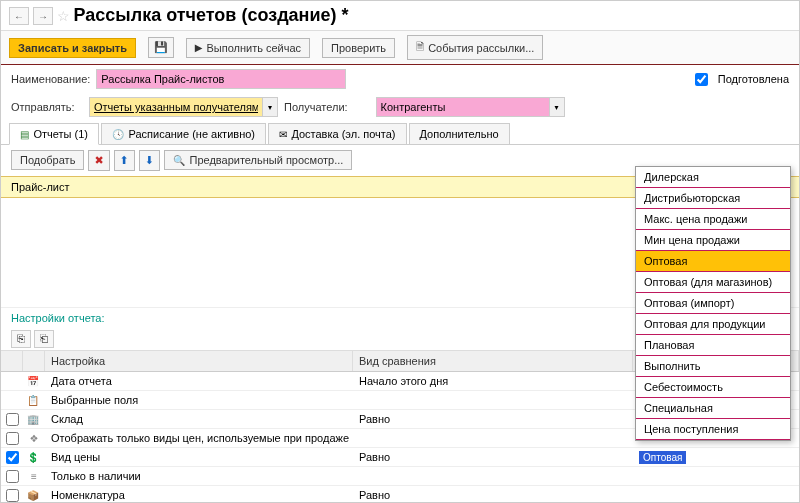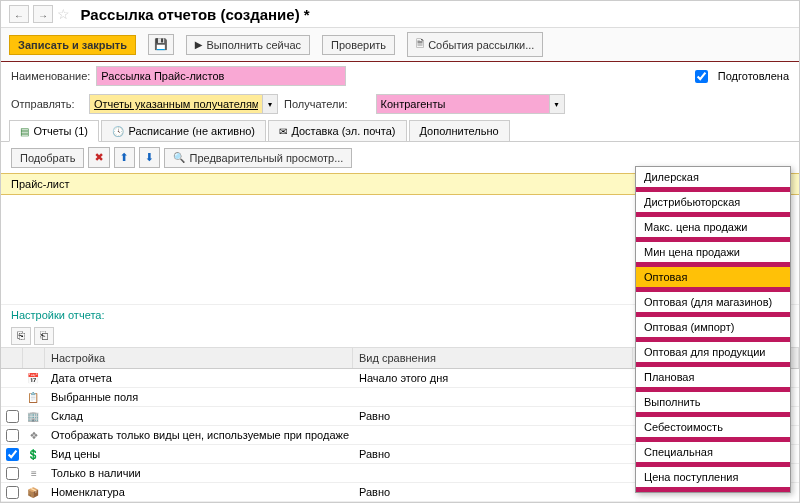--- a/index.html
+++ b/index.html
@@ -1,57 +1,57 @@
 <!DOCTYPE html>
 <html><head>
 <meta charset="utf-8">
 <style>
 *{box-sizing:border-box;margin:0;padding:0;font-family:Arial,sans-serif;font-size:11px}
 body{background:#fff;width:800px;height:503px;overflow:hidden;border:1px solid #ccc}
 .hdr{display:flex;align-items:center;padding:4px 8px;gap:4px;border-bottom:1px solid #ddd}
 .navbtn{width:20px;height:18px;border:1px solid #ccc;background:#f7f7f7;display:flex;align-items:center;justify-content:center;font-size:10px;color:#555;cursor:pointer}
 .star{color:#ccc;font-size:14px}
-.title{font-size:15px;font-weight:bold;margin-left:7px}
+.title{font-size:18px;font-weight:bold;margin-left:0}
 .tbar{display:flex;align-items:center;padding:4px 8px;gap:12px;border-bottom:1px solid #7f1d1d;background:#fafafa}
 .btn{border:1px solid #b8b8b8;background:#f5f5f5;padding:3px 8px;cursor:pointer;display:flex;align-items:center;gap:4px;font-size:11px;color:#333}
 .btn.primary{background:#ffc107;border-color:#d9a100;font-weight:bold}
 .btn.icon{padding:3px 5px}
 .row{display:flex;align-items:center;padding:4px 10px;gap:6px}
 .lbl{color:#333;min-width:72px}
 .inp{border:1px solid #ccc;padding:2px 4px;background:#f9a8d4;height:20px}
 .sel{display:flex;align-items:center}
 .sel .inp{border-right:none}
 .selbtn{width:16px;height:20px;border:1px solid #ccc;background:#f0f0f0;font-size:8px;display:flex;align-items:center;justify-content:center;cursor:pointer}
 .yellow{background:#ffeb99}
 .chk{margin-right:4px}
 .tabs{display:flex;border-bottom:1px solid #ccc;padding:0 8px;margin-top:2px}
 .tab{padding:4px 10px;border:1px solid #ccc;border-bottom:none;background:#f5f5f5;margin-right:2px;cursor:pointer;display:flex;align-items:center;gap:4px;font-size:11px}
 .tab.active{background:#fff;border-bottom:1px solid #fff;margin-bottom:-1px}
 .tabico{font-size:10px}
-.tbar2{display:flex;align-items:center;padding:5px 10px;gap:4px}
+.tbar2{display:flex;align-items:flex-start;padding:5px 10px;gap:4px}
 .band{background:#fef9c3;padding:4px 10px;font-size:11px;border-top:1px solid #e0c060;border-bottom:1px solid #e0c060}
 .blank{height:110px;border-bottom:1px solid #eee}
 .settings-lbl{color:#009688;padding:4px 10px;font-size:11px}
 .mini{display:flex;padding:2px 10px;gap:3px}
 .mbtn{width:20px;height:18px;border:1px solid #ccc;background:#f7f7f7;display:flex;align-items:center;justify-content:center;font-size:10px;cursor:pointer}
 .grid{border-top:1px solid #ddd}
 .ghdr{display:flex;background:#f0f0f0;border-bottom:1px solid #ccc}
 .ghdr>div{padding:4px 6px;font-size:11px;color:#333;border-right:1px solid #ddd}
 .c0{width:22px}
 .c1{width:22px}
 .c2{width:308px}
 .c3{width:280px}
 .c4{flex:1}
 .grow{display:flex;border-bottom:1px solid #eee;align-items:center;height:19px}
 .grow>div{padding:2px 6px;font-size:11px;overflow:hidden;white-space:nowrap}
 .grow .c0,.grow .c1{display:flex;align-items:center;justify-content:center;padding:2px 2px}
 .ico{font-size:10px;color:#888}
 .valcell{background:#2b5cd9;color:#fff;padding:1px 4px;font-size:10px;display:inline-block}
 .dd{position:absolute;top:166px;right:9px;width:156px;background:#fff;border:1px solid #999;box-shadow:2px 2px 6px rgba(0,0,0,.25);z-index:50}
-.ddi{padding:4px 8px;font-size:11px;cursor:pointer;border-bottom:5px solid #be185d}
+.ddi{padding:4px 8px;font-size:11px;cursor:pointer;border-bottom:1px solid #be185d}
 .ddi.sel{background:#ffc107}
 .red{color:#c62828}
 .blue{color:#1565c0}
 .green{color:#2e7d32}
 </style>
 </head>
 <body>
 
 <div class="hdr">
   <div class="navbtn">←</div>

